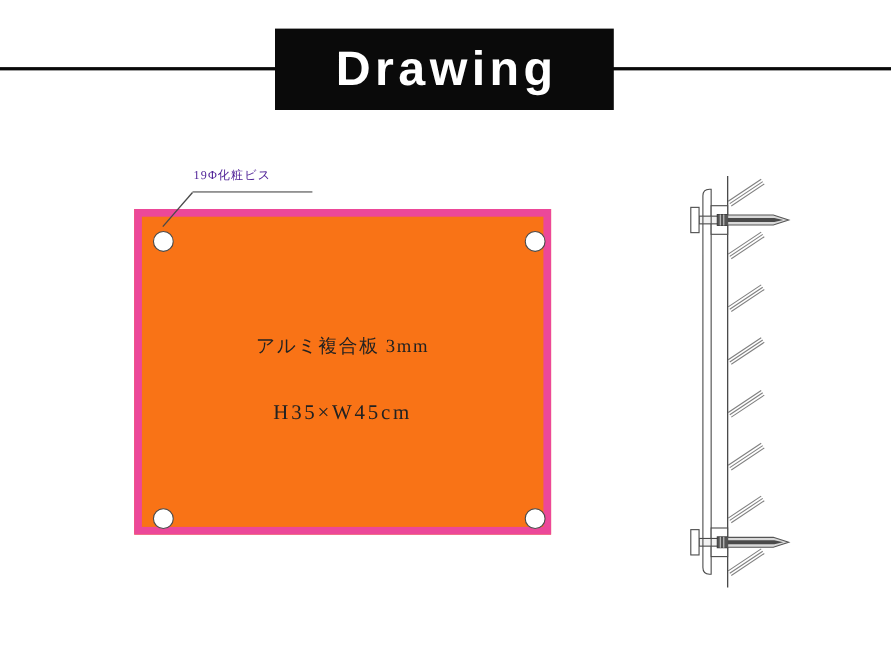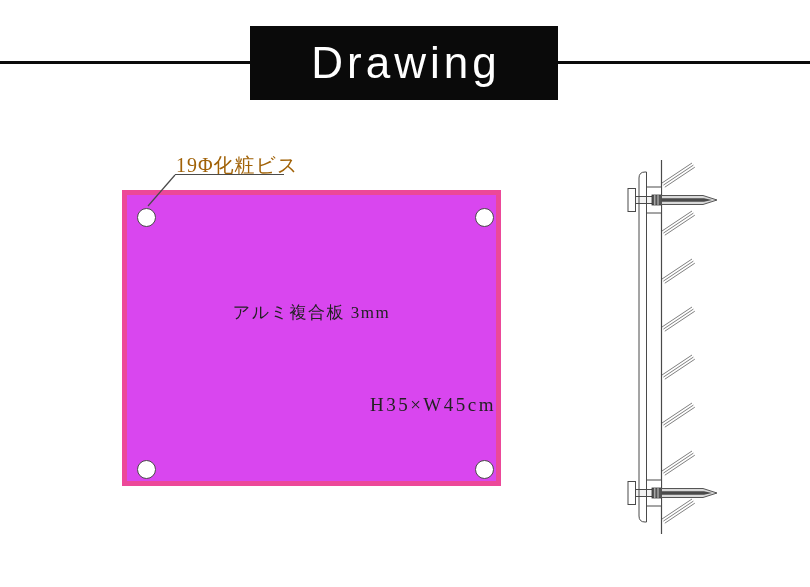--- a/index.html
+++ b/index.html
@@ -17,59 +17,59 @@
   }
   .title-box{
     position:absolute;left:250px;top:26px;width:308px;height:74px;
     background:#0a0a0a;
     display:flex;align-items:center;justify-content:center;
   }
   .title-text{
     color:#ffffff;
     font-family:"Liberation Sans","DejaVu Sans",sans-serif;
     font-size:44px;
-    font-weight:400;
+    font-weight:700;
     letter-spacing:4px;
     line-height:1;
     padding-left:4px;
   }
   
   .panel-rect{
     position:absolute;left:122px;top:190px;width:379px;height:296px;
-    border:5px solid #ec4899;
-    background:#d946ef;
+    border:7px solid #ec4899;
+    background:#f97316;
     box-sizing:border-box;
   }
   .screw-circle{
     position:absolute;width:19px;height:19px;
     border:1px solid #4a4a4a;border-radius:50%;
     background:#ffffff;box-sizing:border-box;
   }
   .screw-tl{left:10px;top:13px;}
   .screw-tr{left:348px;top:13px;}
   .screw-bl{left:10px;top:265px;}
   .screw-br{left:348px;top:265px;}
   .material-text{
     position:absolute;left:0;top:106px;width:100%;
     text-align:center;
     color:#222222;
     font-size:17px;line-height:23px;
     letter-spacing:1.5px;
   }
   .size-text{
-    position:absolute;left:0;top:199px;width:100%;
-    text-align:right;
+    position:absolute;left:0;top:168px;width:100%;
+    text-align:center;
     color:#222222;
     font-size:19px;
     letter-spacing:2.5px;
   }
   .callout-label{
     position:absolute;left:176px;top:152px;
-    color:#a16207;
-    font-size:20px;
+    color:#4c1d95;
+    font-size:11px;
     letter-spacing:1px;
     white-space:nowrap;
   }
   .callout-underline{
     position:absolute;left:175px;top:174px;width:109px;height:1px;
     background:#4a4a4a;
   }
   .callout-leader{
     position:absolute;left:140px;top:172px;
   }

